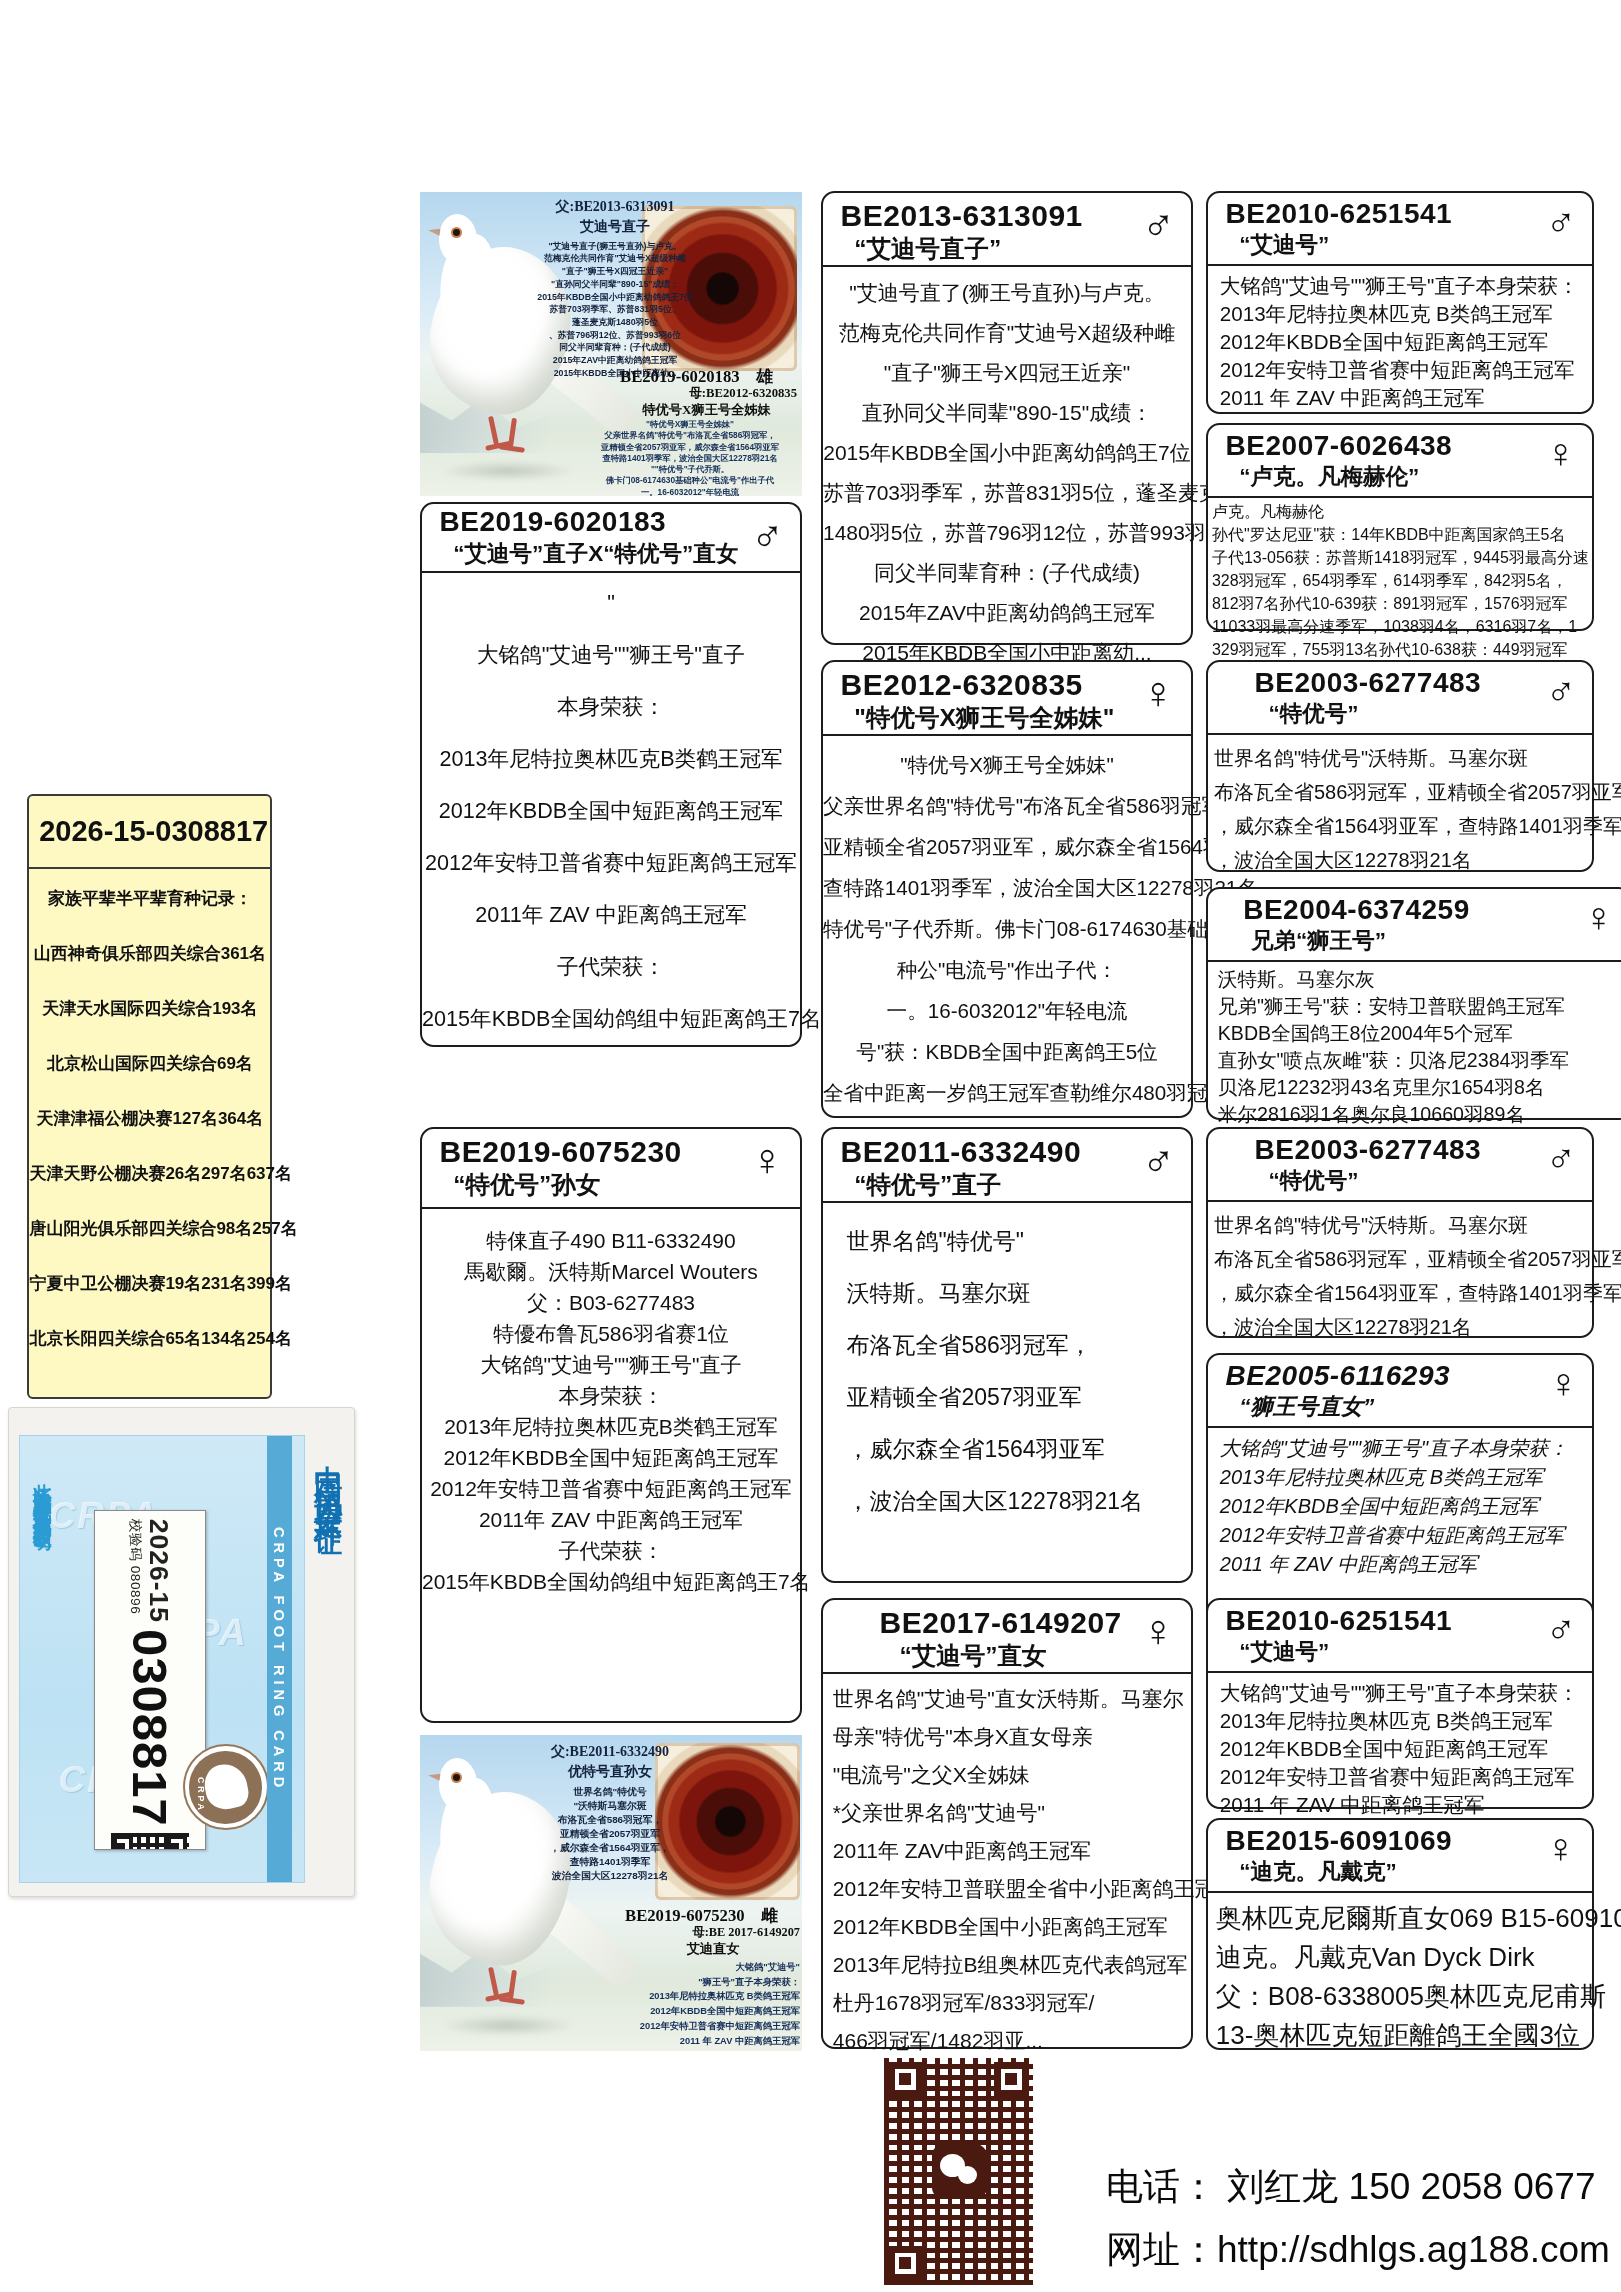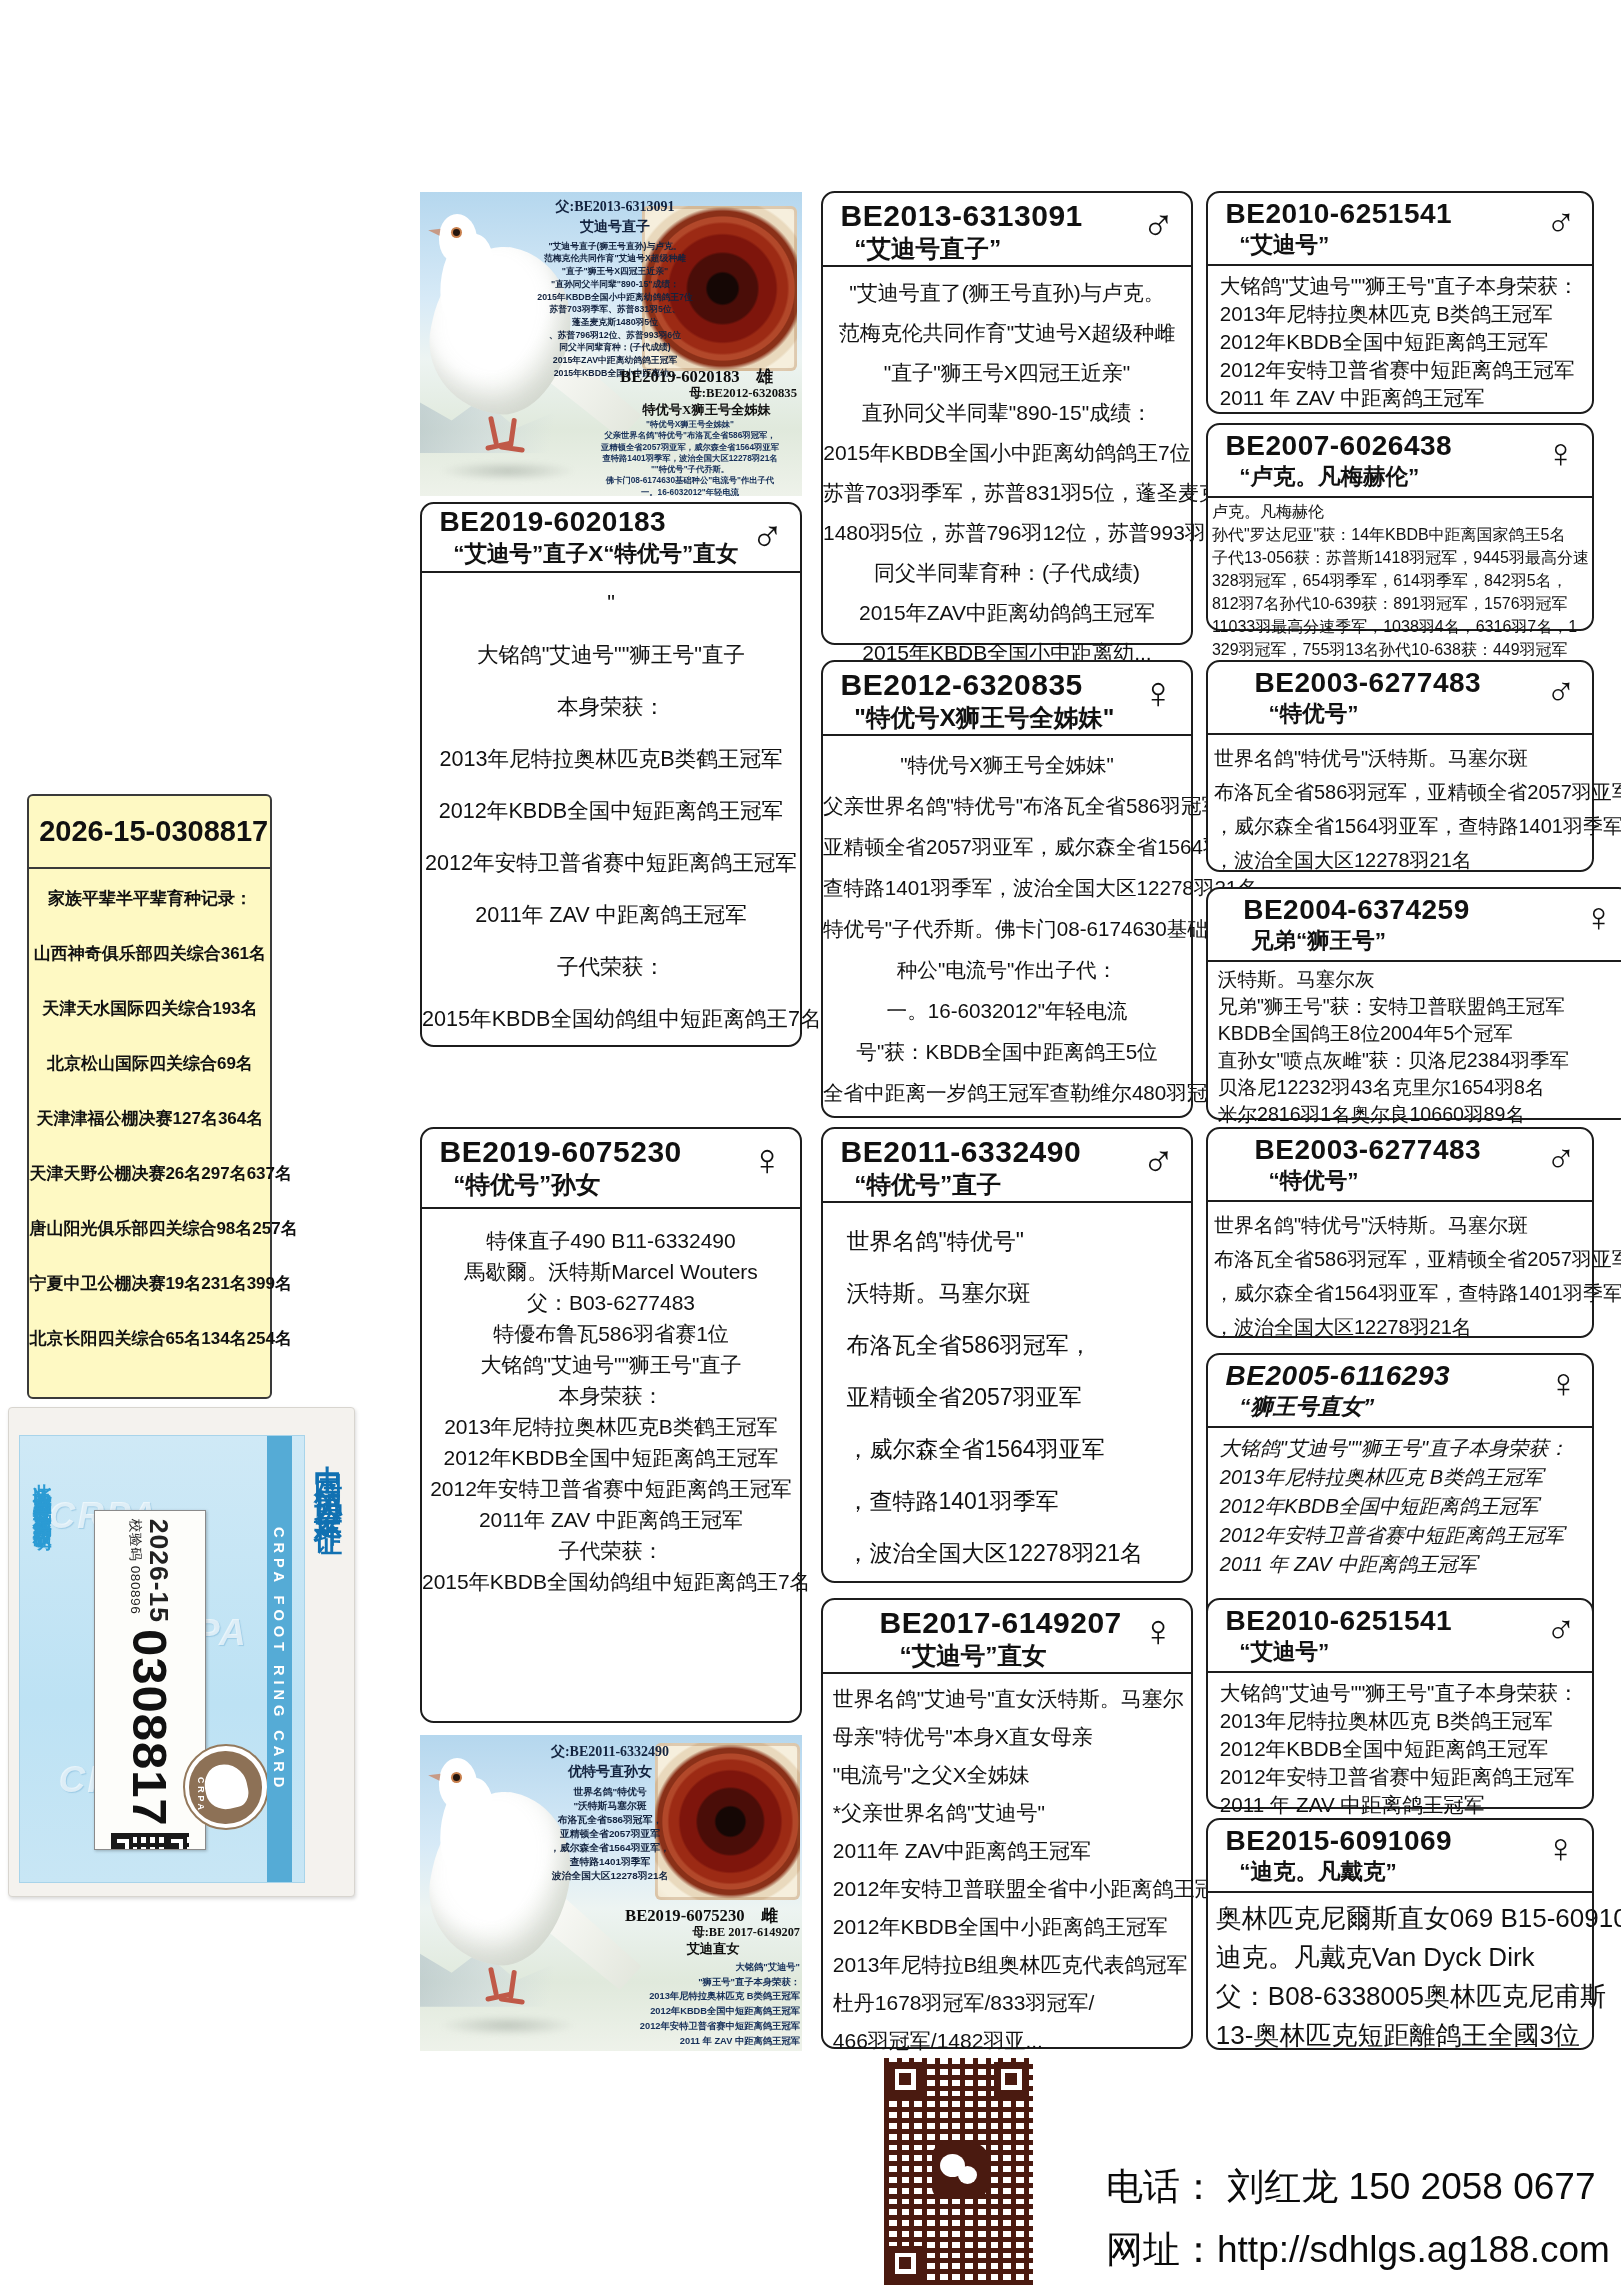--- a/index.html
+++ b/index.html
@@ -329,21 +329,20 @@
       <div class="pnum">BE2011-6332490</div>
       <div class="psub">“特优号”直子</div>
       <div class="gender">♂</div>
     </header>
     <div class="pbody" style="font-size:23px;line-height:52px;padding:11.8px 0 0 23.5px;">
         <div class="bline">世界名鸽"特优号"</div>
         <div class="bline">沃特斯。马塞尔斑</div>
         <div class="bline">布洛瓦全省586羽冠军，</div>
         <div class="bline">亚精顿全省2057羽亚军</div>
         <div class="bline">，威尔森全省1564羽亚军</div>
-        <div class="bline">，查特路1401羽季军</div>
         <div class="bline">，波治全国大区12278羽21名</div>
       </div>
   </section>
 
   <section class="pbox" style="left:821px;top:1598px;width:372px;height:451px;">
     <header class="phead" style="height:74px;">
       <div class="pnum" style="padding-left:39px;">BE2017-6149207</div>
       <div class="psub" style="padding-left:59px;">“艾迪号”直女</div>
       <div class="gender">♀</div>
     </header>

